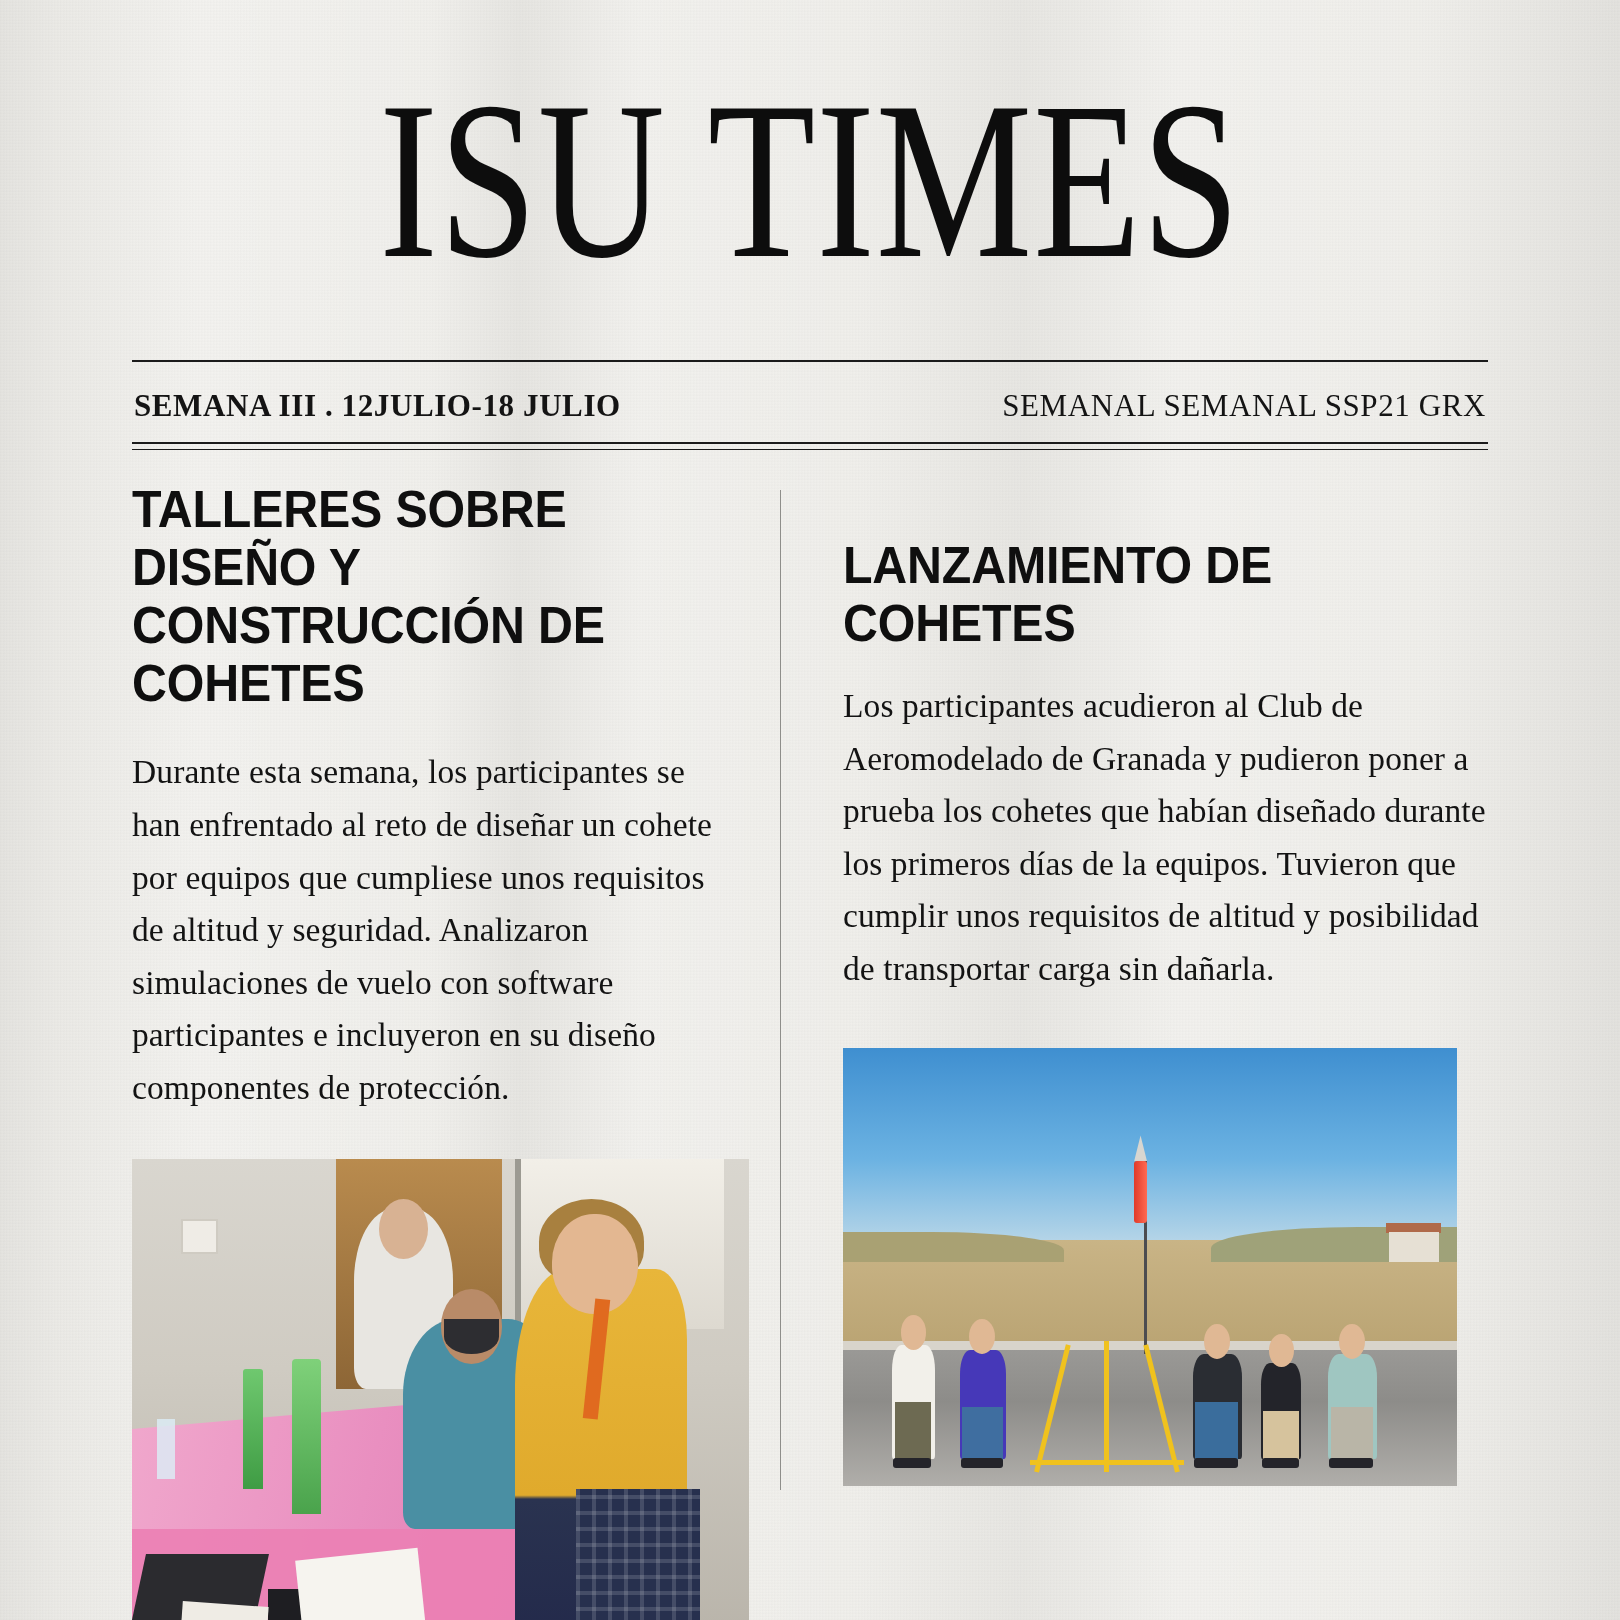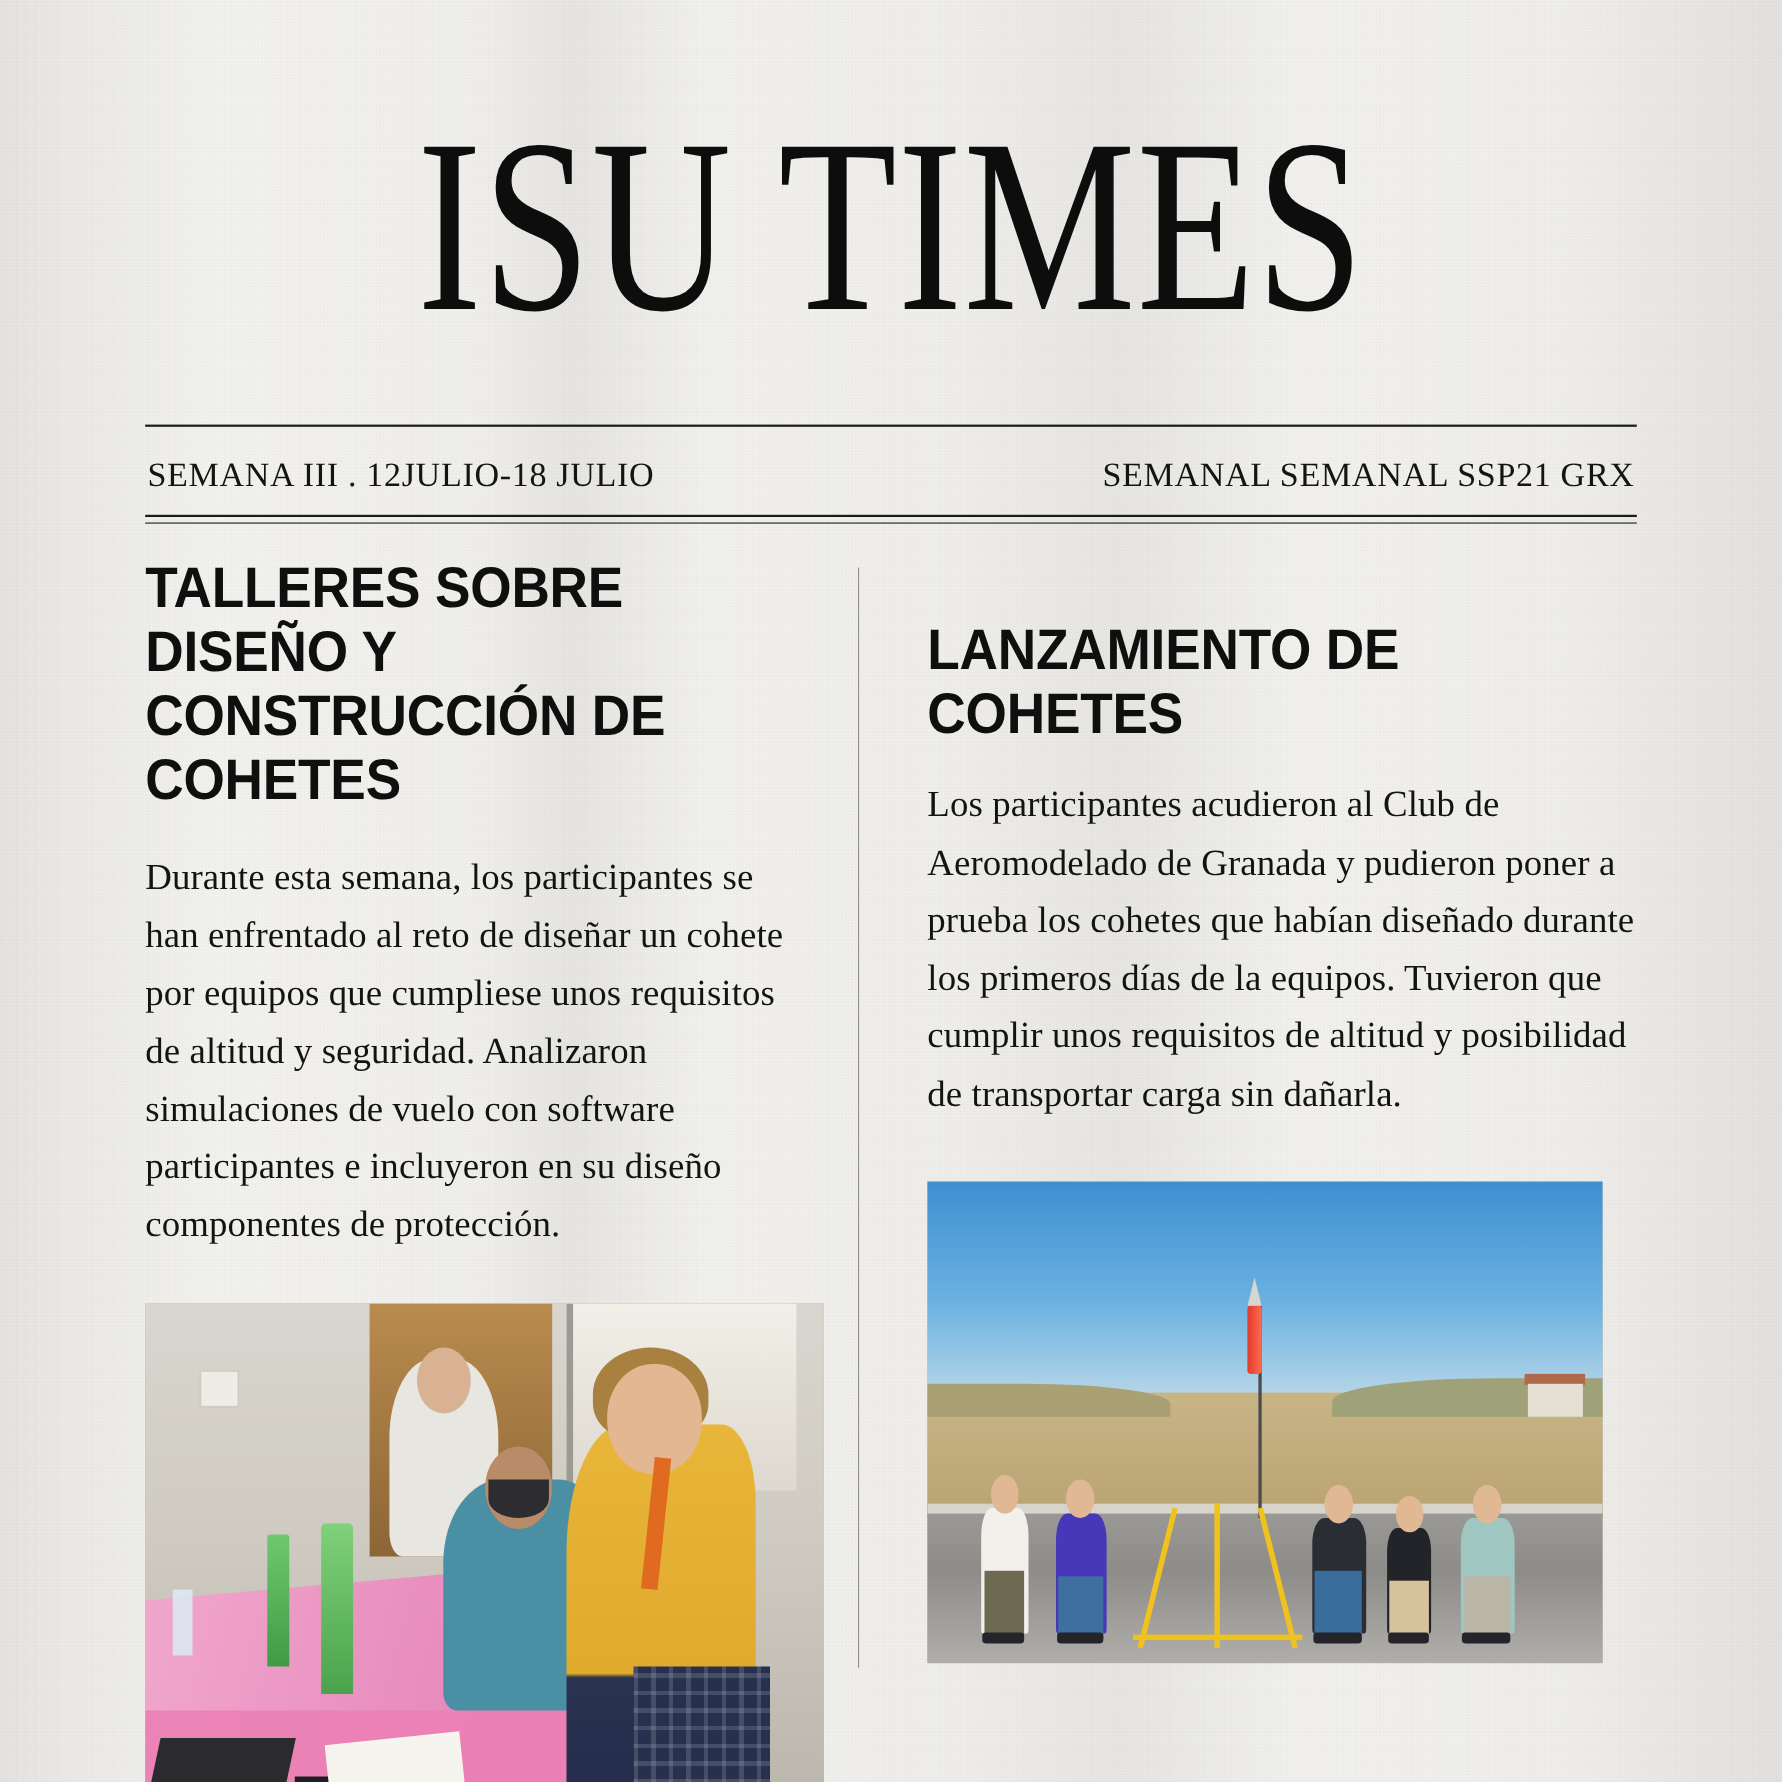--- a/index.html
+++ b/index.html
@@ -49,21 +49,20 @@
     width: 1620px;
     height: 1620px;
     box-sizing: border-box;
     padding: 0 132px;
   }
 
   
   .masthead {
     text-align: center;
     padding-top: 42px;
-    margin-top: 26px;
   }
   .masthead-title {
     font-family: "Liberation Serif", serif;
     font-size: 176px;
     line-height: 1.02;
     font-weight: 400;
     letter-spacing: 1px;
     margin: 0;
     color: #0d0d0d;
     transform: scaleY(1.28);
@@ -78,21 +77,21 @@
   .dateline {
     display: flex;
     justify-content: space-between;
     align-items: baseline;
     padding: 26px 2px 18px 2px;
     font-family: "Liberation Serif", serif;
     font-size: 31px;
     letter-spacing: 0.6px;
     color: #141414;
   }
-  .dateline .left { text-align: left; }
+  .dateline .left { text-align: left; font-weight: bold; }
   .dateline .right { text-align: right; }
   .rule-double {
     border-top: 2px solid #1b1b1b;
     height: 5px;
     border-bottom: 1px solid #1b1b1b;
   }
 
   
   .columns {
     display: flex;

